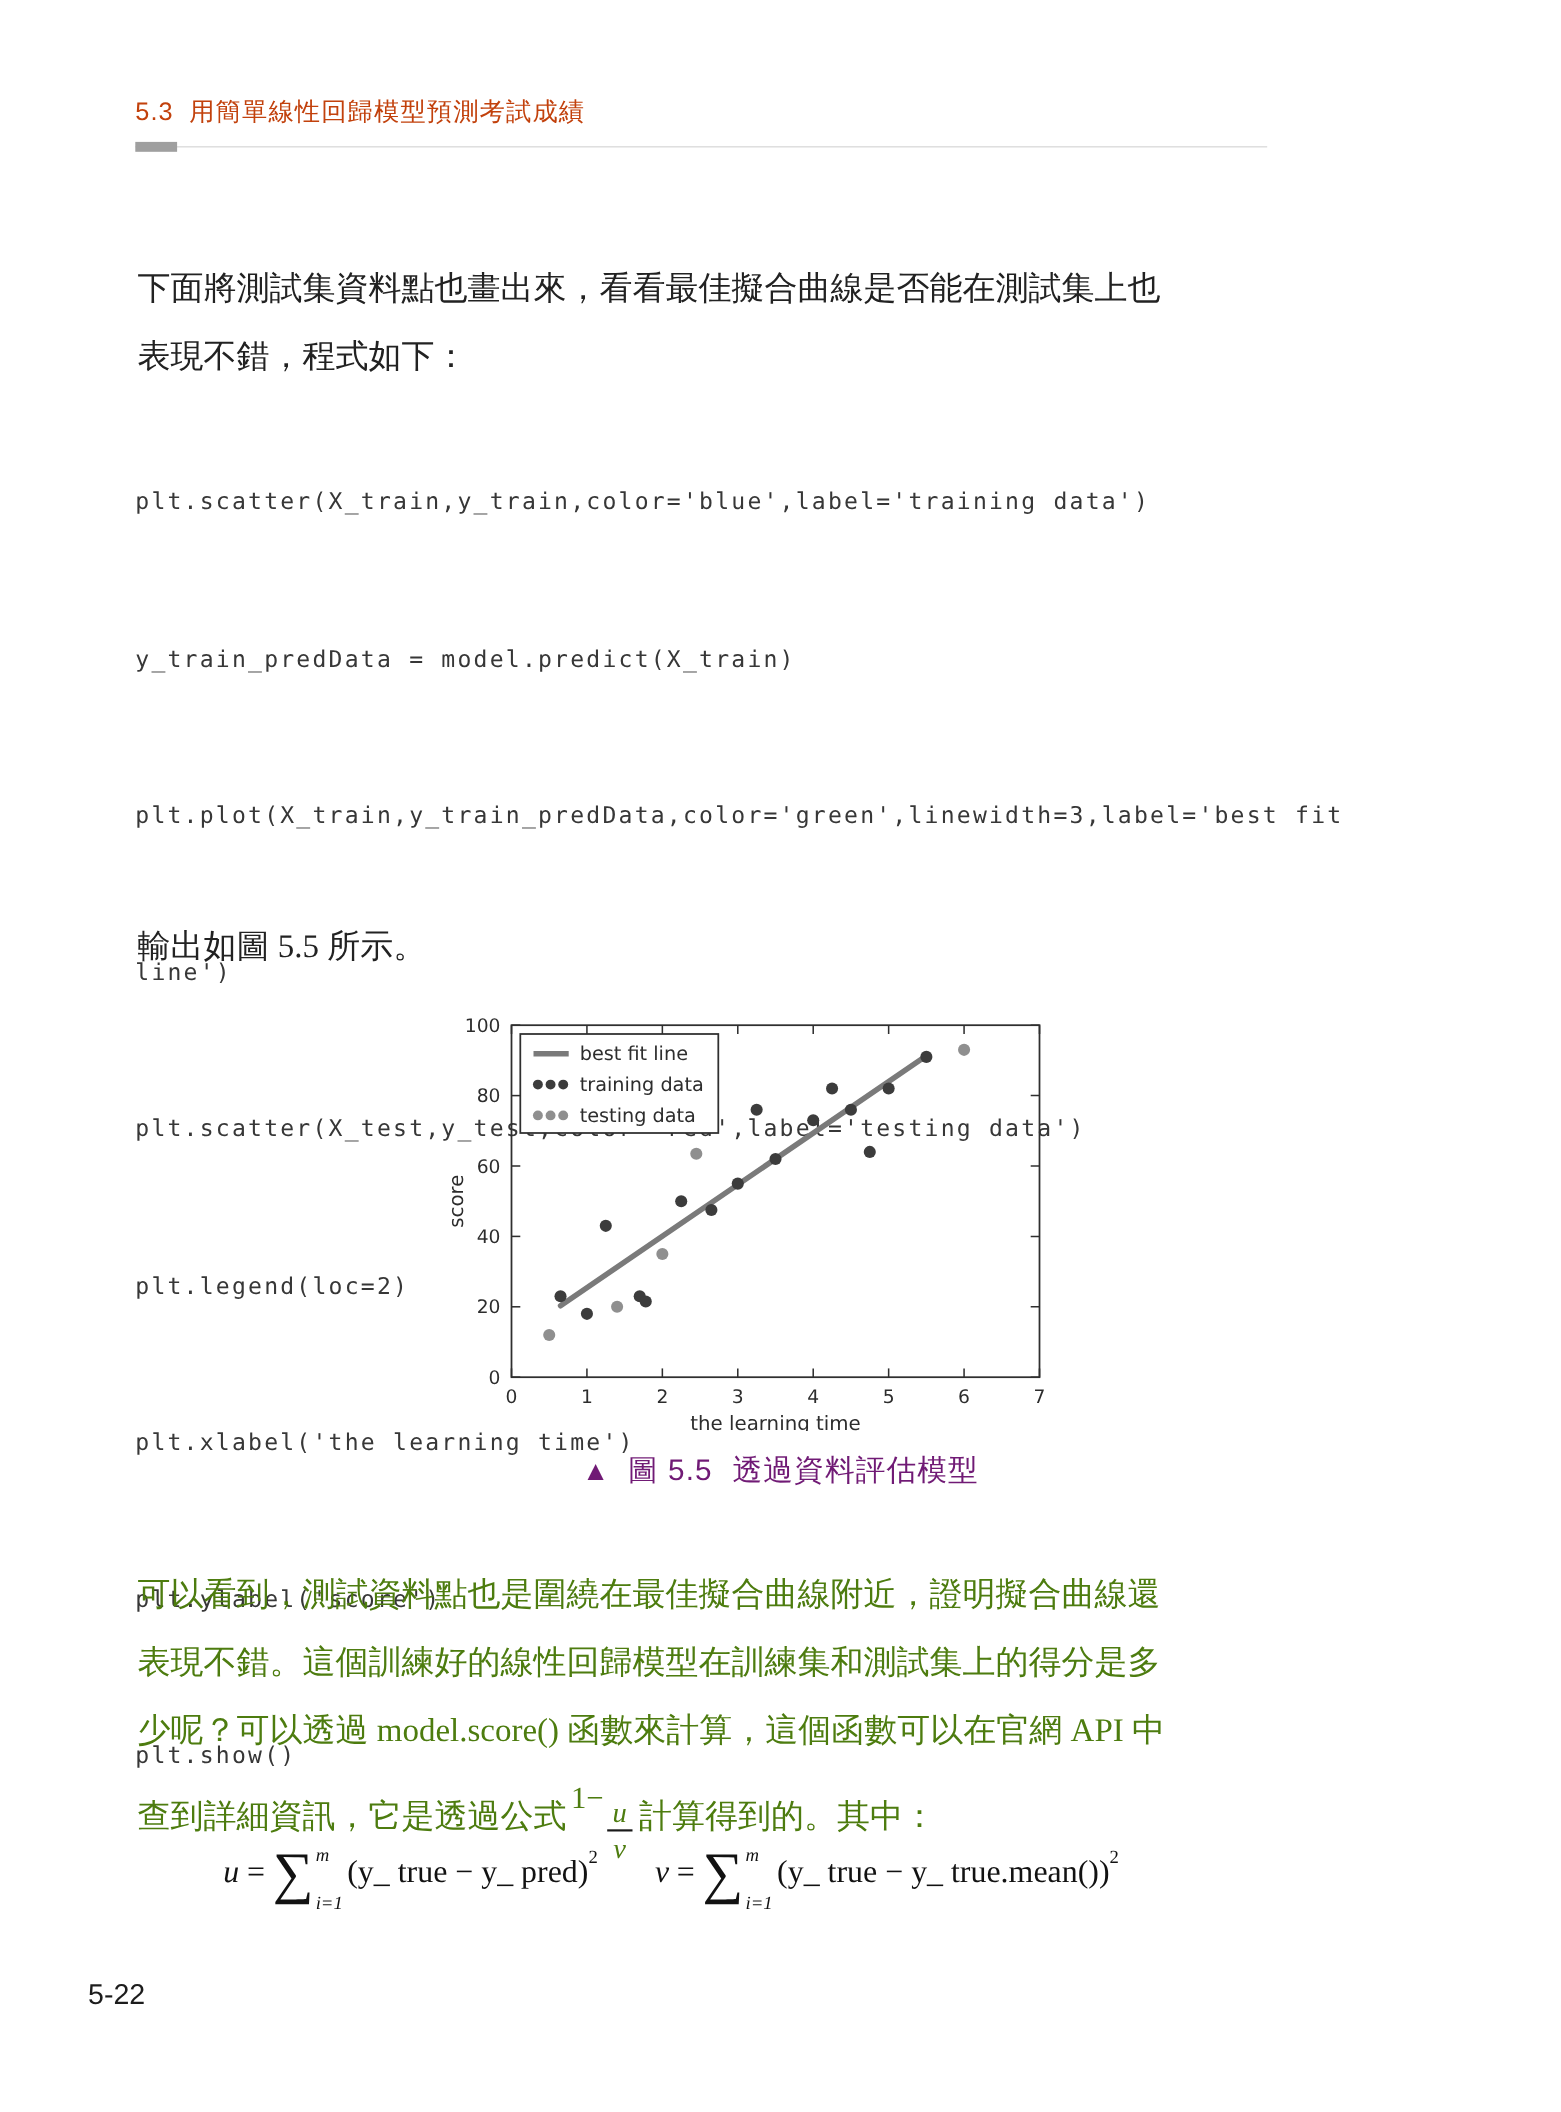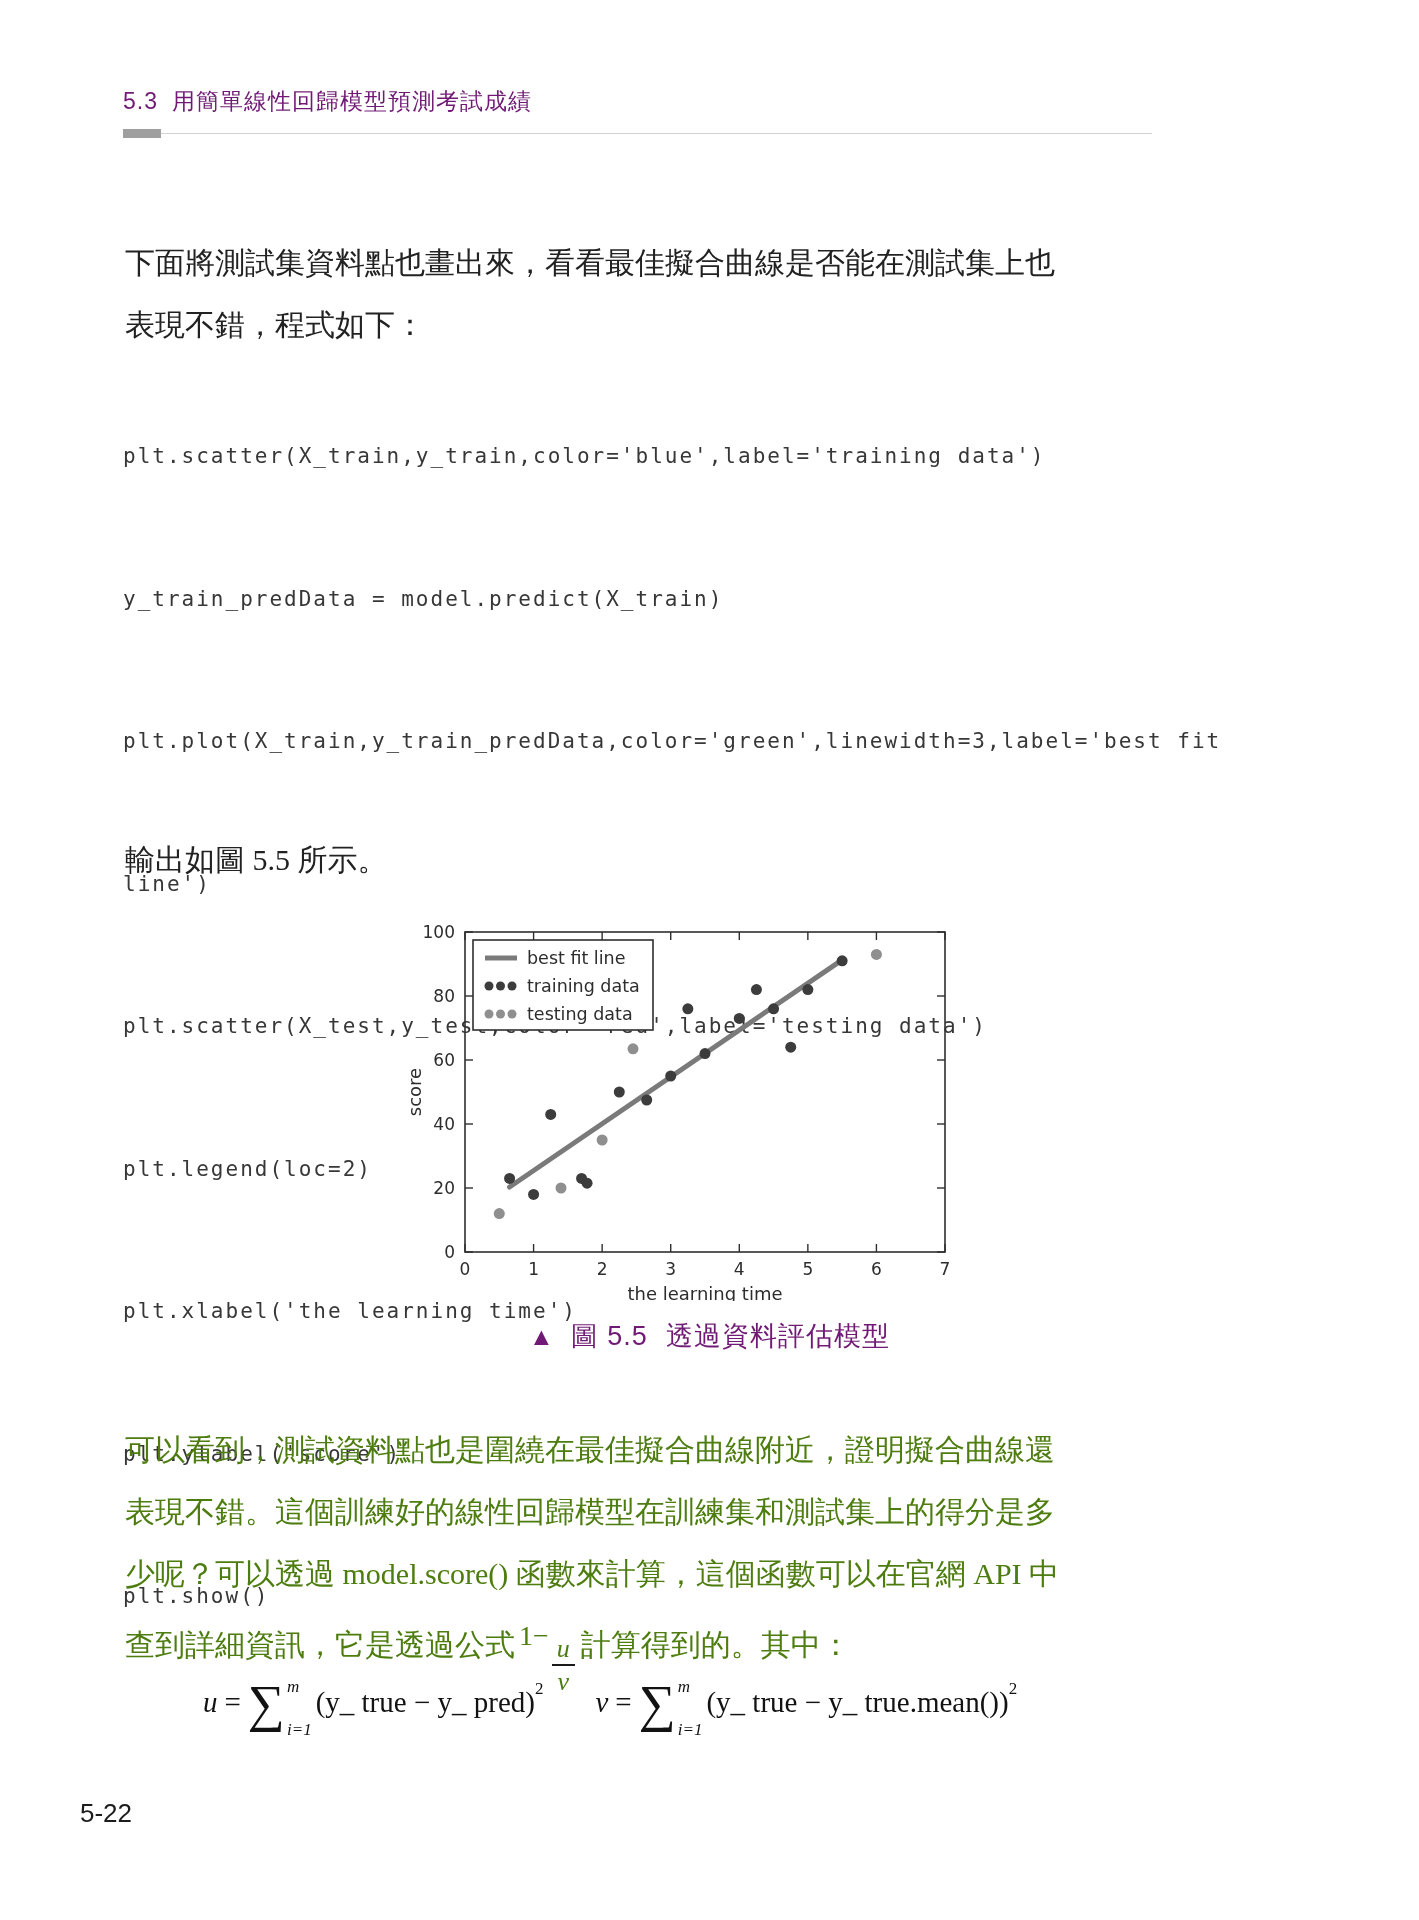--- a/index.html
+++ b/index.html
@@ -5,21 +5,21 @@
   html,body{margin:0;padding:0;background:#e9e9e9;}
   .page{
     position:relative;width:1419px;height:1920px;background:#ffffff;
     margin:0 auto;overflow:hidden;
     font-family:"Liberation Serif","DejaVu Serif",serif;color:#1f1f1f;
   }
   
   .section-header{
     position:absolute;left:123px;top:86px;
     font-family:"Liberation Sans","DejaVu Sans",sans-serif;
-    font-size:23px;color:#701a75;letter-spacing:1px;white-space:nowrap;
+    font-size:23px;color:#c2410c;letter-spacing:1px;white-space:nowrap;
   }
   .section-header .sec-num{margin-right:14px;}
   .header-rule{position:absolute;left:123px;top:133px;width:1029px;height:1px;background:#d2d2d2;}
   .header-rule .rule-accent{position:absolute;left:0;top:-4px;width:38px;height:9px;background:#9f9f9f;}
   
   .intro{position:absolute;left:125px;top:232px;width:910px;font-size:30px;line-height:62px;color:#222;}
   
   .code{
     position:absolute;left:123px;top:338px;width:1160px;
     font-family:"DejaVu Sans Mono","Liberation Mono",monospace;
@@ -37,21 +37,21 @@
   .figure-caption{
     position:absolute;left:0;top:1318px;width:100%;text-align:center;
     font-family:"Liberation Sans","DejaVu Sans",sans-serif;
     font-size:27px;color:#701a75;font-weight:500;letter-spacing:1px;
   }
   .figure-caption .cap-marker{margin-right:16px;font-size:25px;}
   .figure-caption .cap-label{margin-right:18px;}
   
   .body-para{position:absolute;left:125px;top:1419px;width:920px;font-size:30px;line-height:62px;color:#4d7c0f;}
   .para-line{white-space:nowrap;}
-  .formula-line{display:flex;align-items:center;}
+  .formula-line{display:flex;align-items:flex-end;}
   .inline-frac{display:inline-flex;align-items:baseline;margin:0 6px 0 4px;}
   .frac-lead{font-size:28px;margin-right:3px;}
   .frac{display:inline-block;vertical-align:-30px;text-align:center;font-style:italic;
         font-size:26px;line-height:28px;transform:translateY(12px);}
   .frac .num{display:block;border-bottom:2px solid #1a1a1a;padding:0 5px 1px 5px;}
   .frac .den{display:block;padding-top:2px;}
   
   .formulas{position:absolute;left:203px;top:1672px;display:flex;gap:52px;
             font-size:29px;color:#121212;align-items:center;}
   .formula{display:flex;align-items:center;white-space:nowrap;}

